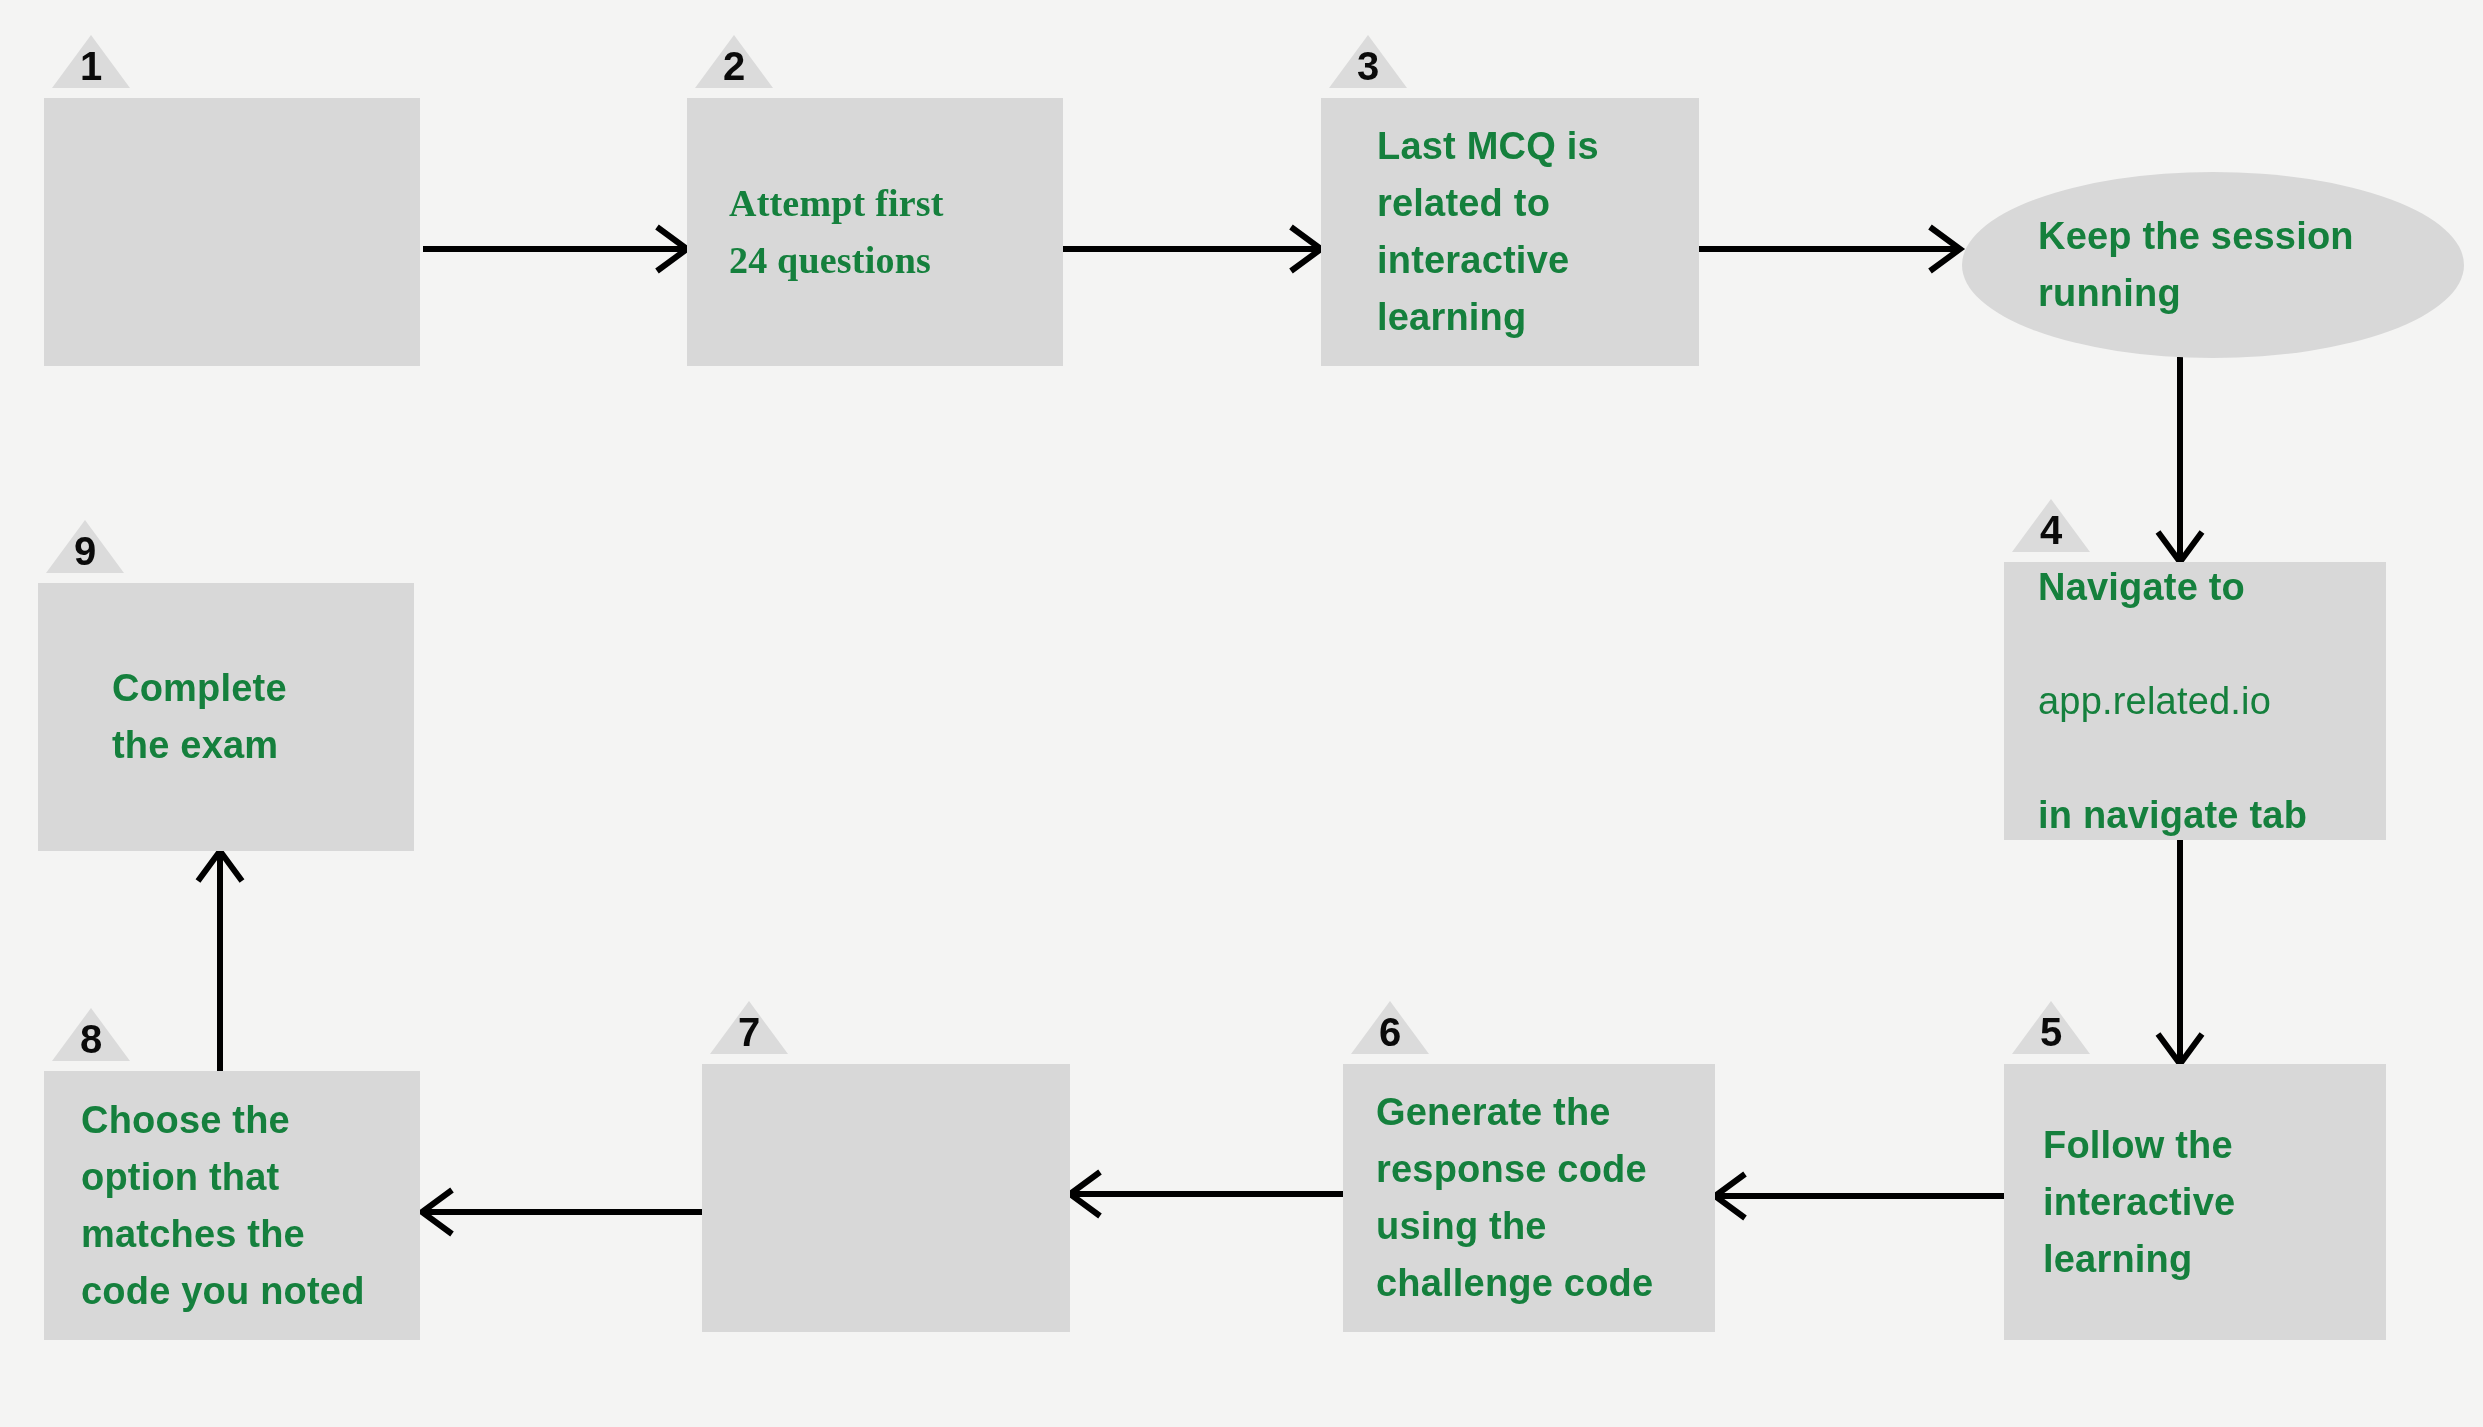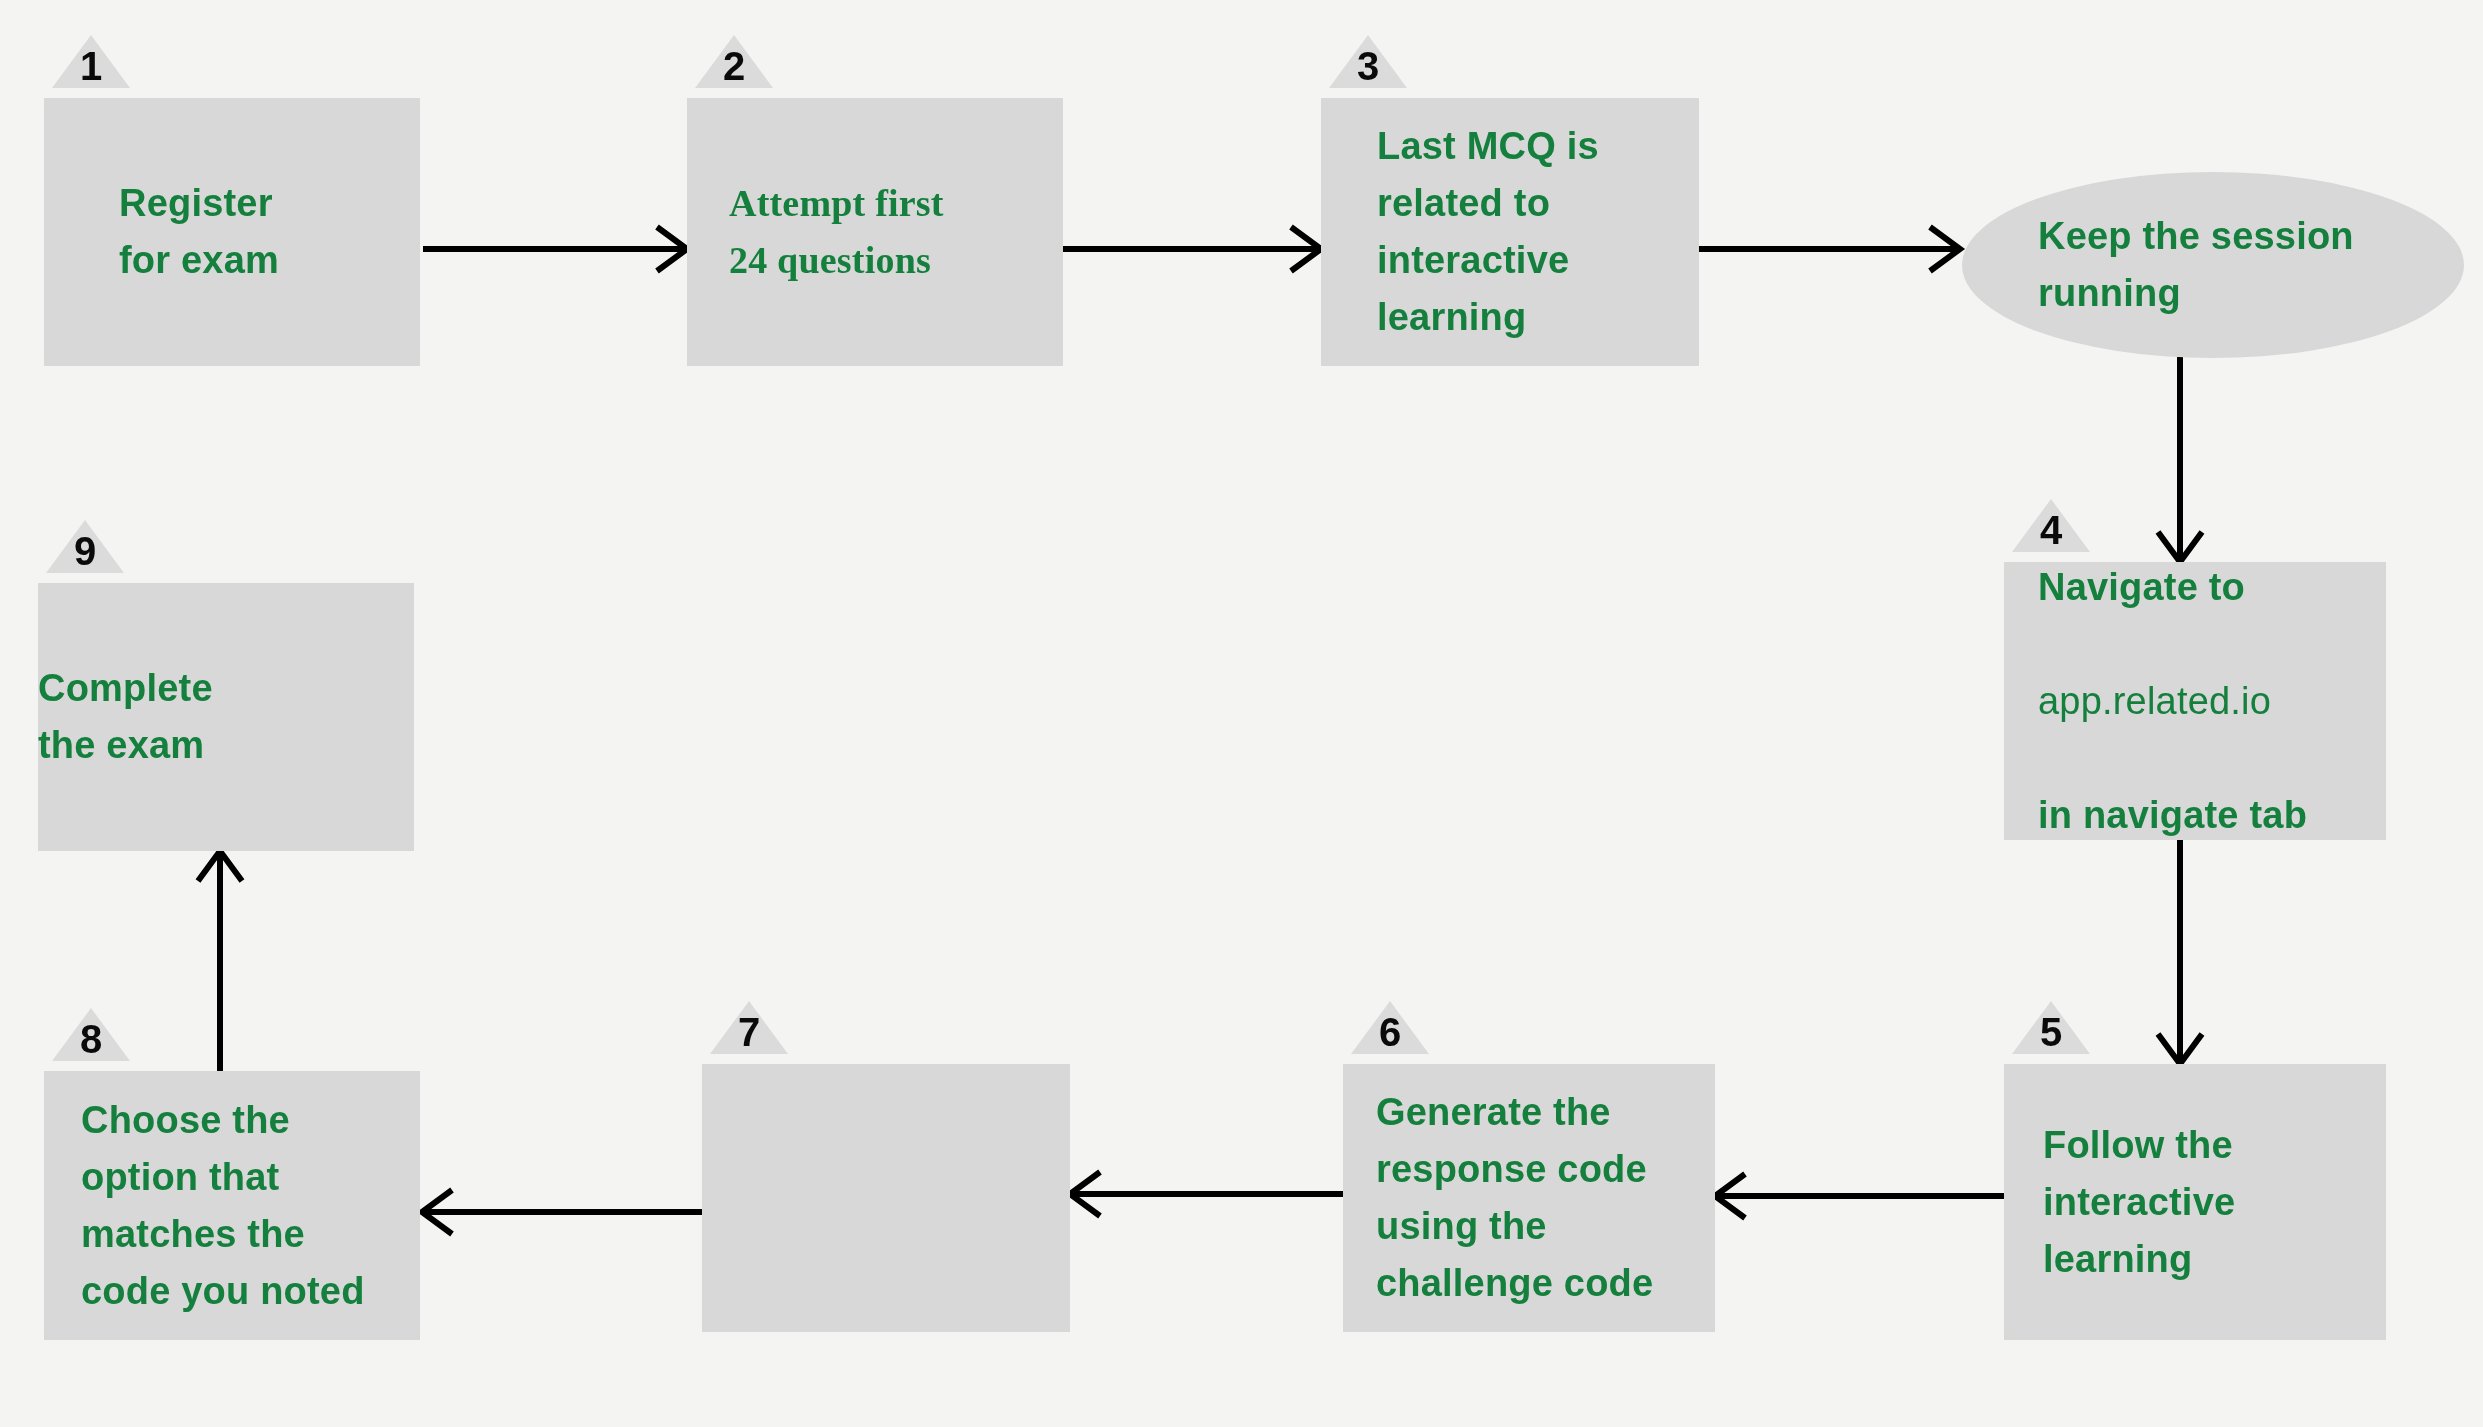--- a/index.html
+++ b/index.html
@@ -103,22 +103,20 @@
     <g>
       <line x1="220" y1="1071" x2="220" y2="854"></line>
       <polyline points="198,881 220,851 242,881"></polyline>
     </g>
   </svg>
 
   <div class="node" style="left:44px; top:98px; width:376px; height:268px;">
     <div class="badge">
       <span class="badge-num">1</span>
     </div>
-    <div class="label" style="padding-left:75px;">Register
-for exam</div>
   </div>
 
   <div class="node" style="left:687px; top:98px; width:376px; height:268px;">
     <div class="badge">
       <span class="badge-num">2</span>
     </div>
     <div class="label" style="padding-left:42px;font-family:Liberation Serif, serif;">Attempt first
 24 questions</div>
   </div>
 
@@ -180,17 +178,17 @@
     <div class="label" style="padding-left:37px;">Choose the
 option that
 matches the
 code you noted</div>
   </div>
 
   <div class="node" style="left:38px; top:583px; width:376px; height:268px;">
     <div class="badge">
       <span class="badge-num">9</span>
     </div>
-    <div class="label" style="">Complete
+    <div class="label" style="padding-left:74px;">Complete
 the exam</div>
   </div>
 
 </div>
 
 </body></html>

